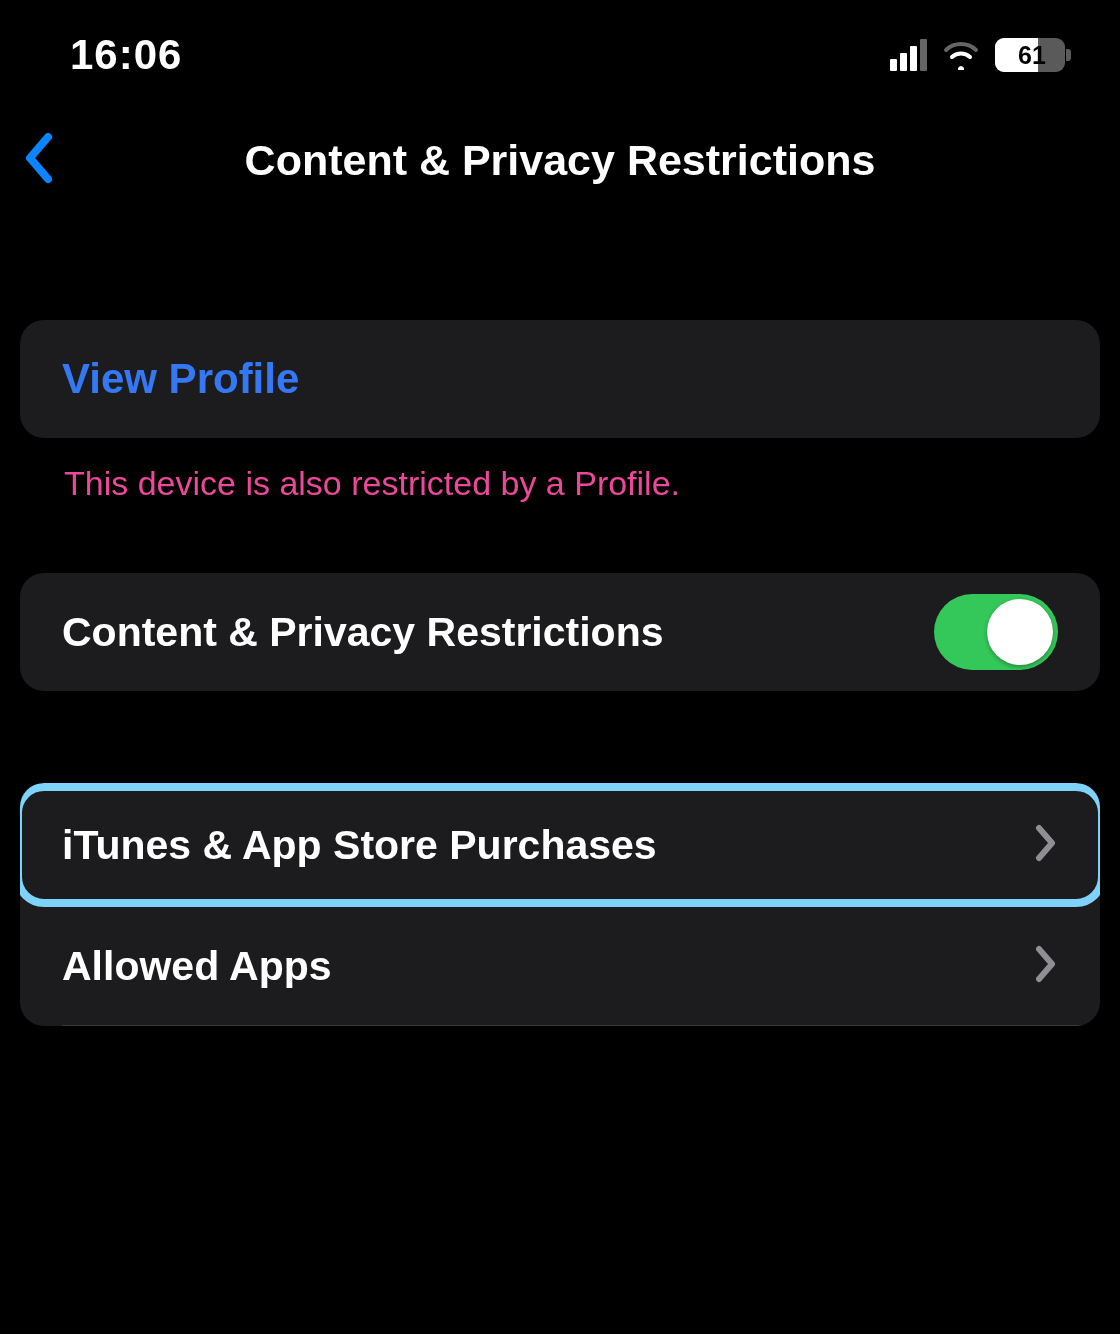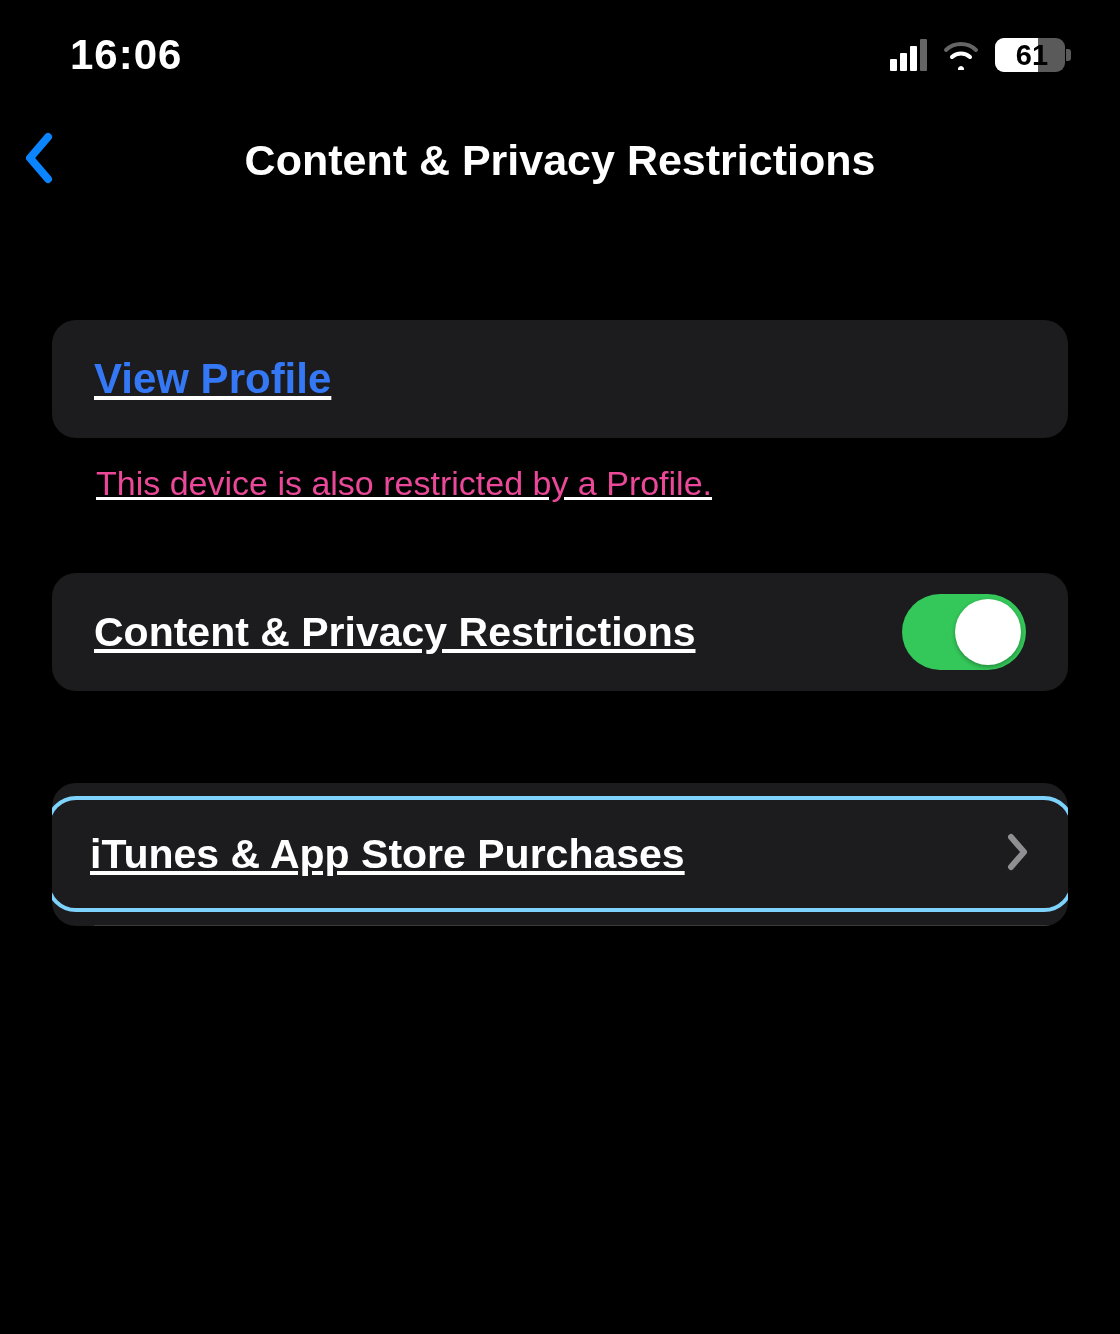--- a/index.html
+++ b/index.html
@@ -70,21 +70,21 @@
       left: 0; top: 0; bottom: 0;
       width: 61%;
       background: #ffffff;
       border-radius: 9px 0 0 9px;
     }
     .battery-text {
       position: relative;
       z-index: 1;
       width: 100%;
       text-align: center;
-      font-size: 29px;
+      font-size: 25px;
       font-weight: 700;
       color: #000;
       padding-left: 4px;
     }
     .nav-bar {
       position: relative;
       display: flex;
       align-items: center;
       height: 120px;
       padding: 0 20px;
@@ -95,22 +95,21 @@
       top: 50%;
       transform: translateY(-50%);
     }
     .nav-title {
       flex: 1;
       text-align: center;
       font-size: 43px;
       font-weight: 700;
     }
     .content {
-      padding: 0 52px;
-      text-decoration: underline;
+      padding: 0 20px;
     }
     .group {
       background: #1c1c1e;
       border-radius: 24px;
       overflow: hidden;
     }
     .group-spacer-top { height: 100px; }
     .row {
       display: flex;
       align-items: center;
@@ -159,23 +158,23 @@
     }
     .chevron-right {
       color: #8e8e93;
     }
     .separator {
       height: 1px;
       background: #3a3a3c;
       margin-left: 42px;
     }
     .highlight-wrap {
-      border: 4px solid #7dd3fc;
+      border: 8px solid #7dd3fc;
       border-radius: 30px;
-      margin: 13px -6px;
+      margin: 0 -6px;
     }
     .highlight-wrap .row {
       padding: 0 40px;
       min-height: 108px;
     }
   </style>
 </head>
 <body>
 
 <div class="status-bar">
@@ -237,15 +236,23 @@
     <div class="highlight-wrap">
       <div class="row row-link">
         <span class="row-label">iTunes &amp; App Store Purchases</span>
         <span class="chevron-right">
           <svg width="24" height="38" viewBox="0 0 24 38">
               <path d="M5 4 L18 19 L5 34" stroke="#8e8e93" stroke-width="6" fill="none" stroke-linecap="round" stroke-linejoin="round"></path>
             </svg>
         </span>
       </div>
     </div>
+    <div class="row row-link">
+      <span class="row-label">Allowed Apps</span>
+      <span class="chevron-right">
+        <svg width="24" height="38" viewBox="0 0 24 38">
+            <path d="M5 4 L18 19 L5 34" stroke="#8e8e93" stroke-width="6" fill="none" stroke-linecap="round" stroke-linejoin="round"></path>
+          </svg>
+      </span>
+    </div>
     <div class="separator"></div>
   </div>
 </div>
 
 </body></html>

